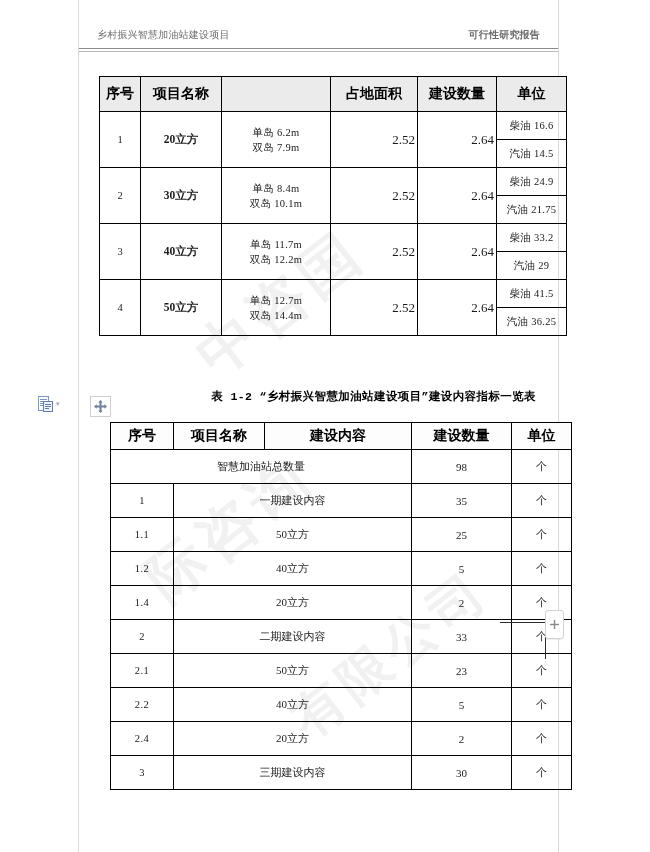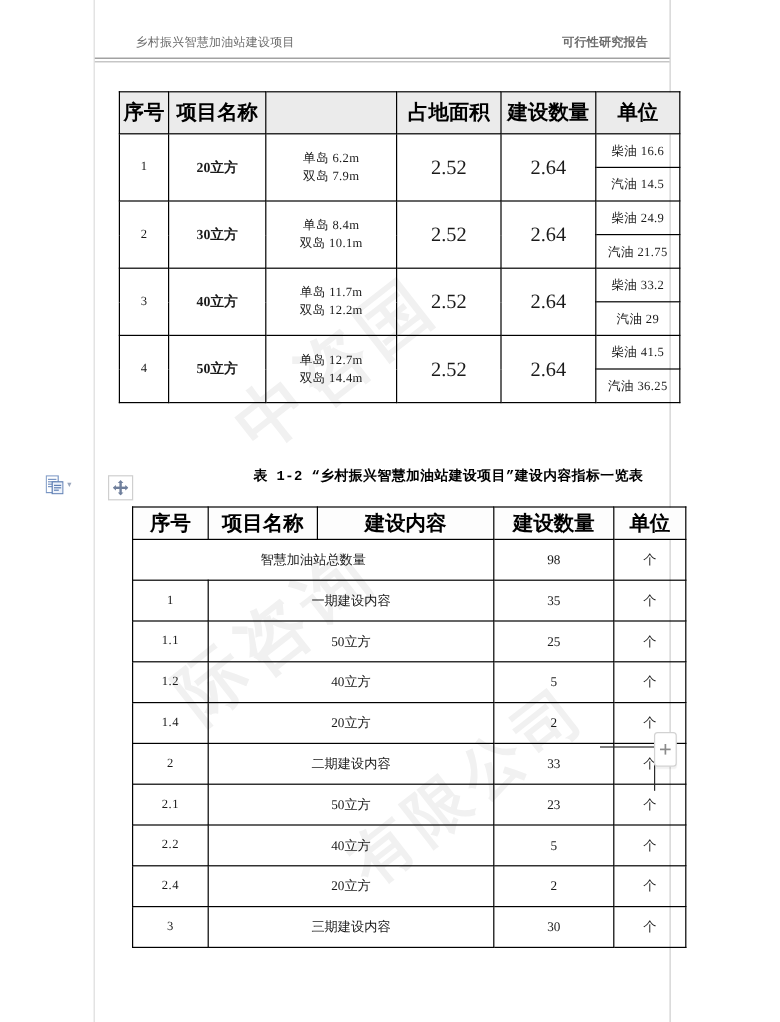--- a/index.html
+++ b/index.html
@@ -70,21 +70,20 @@
     z-index: 2;
   }
   #doc-header .hdr-left {
     position: absolute;
     left: 18px;
     top: 0;
     font-size: 10px;
     color: #6c6c6c;
     font-family: "Liberation Sans", sans-serif;
     letter-spacing: 0.2px;
-    margin-left: 16px;
   }
   #doc-header .hdr-right {
     position: absolute;
     right: 18px;
     top: 0;
     font-size: 10px;
     color: #6c6c6c;
     font-family: "Liberation Sans", sans-serif;
     letter-spacing: 0.2px;
     font-weight: bold;
@@ -121,21 +120,21 @@
     text-align: center;
     vertical-align: middle;
     font-family: "Liberation Serif", "DejaVu Serif", serif;
     font-size: 11px;
     color: #1a1a1a;
     padding: 0 2px;
     background: transparent;
   }
   .doc-table th {
     font-weight: bold;
-    font-size: 17px;
+    font-size: 14px;
     color: #000;
   }
 
   
   #table-one {
     left: 99px;
     top: 76px;
     width: 437px;
   }
   #table-one thead th {
@@ -151,21 +150,21 @@
   #table-one .cell-spec {
     line-height: 15px;
     font-size: 10.5px;
     letter-spacing: 0.3px;
   }
   #table-one .cell-unit {
     font-size: 10.5px;
     letter-spacing: 0.3px;
   }
   #table-one .cell-idx { font-size: 10.5px; }
-  #table-one .cell-num { font-size: 17px; }
+  #table-one .cell-num { font-size: 13px; text-align: right; }
 
   
   #table-two-caption {
     position: absolute;
     left: 99px;
     top: 389px;
     width: 437px;
     text-align: right;
     font-weight: bold;
     font-size: 11.5px;

